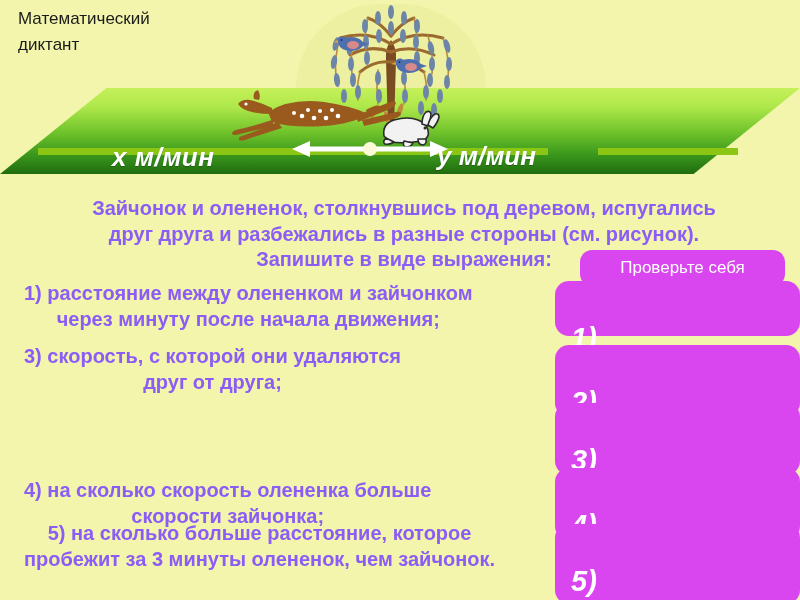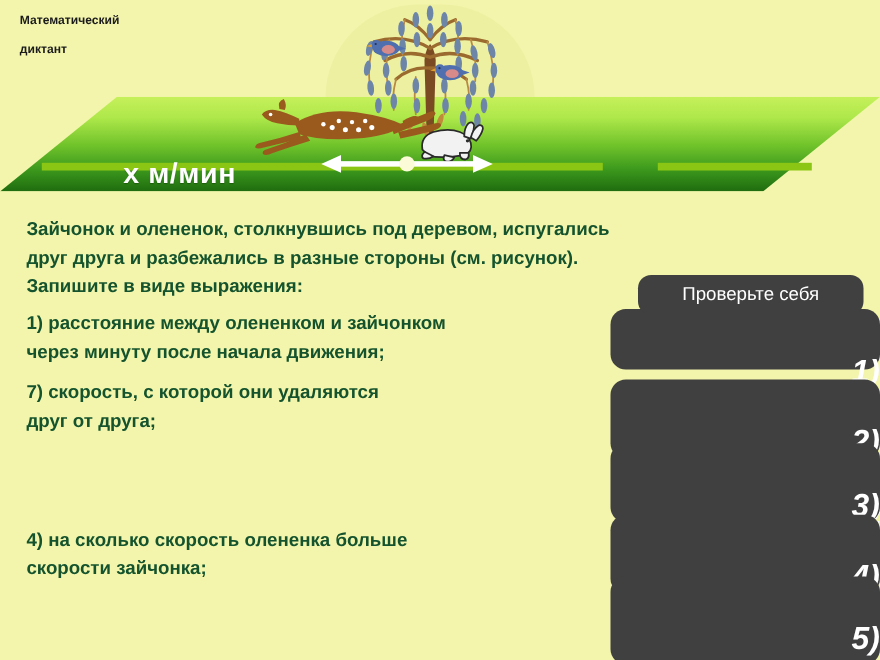--- a/index.html
+++ b/index.html
@@ -22,24 +22,24 @@
     background: #f2f5ab;
     overflow: hidden;
   }
 
   
   .slide-title {
     position: absolute;
     left: 18px;
     top: 6px;
     width: 260px;
-    font-size: 11px;
+    font-size: 17px;
     line-height: 26px;
     color: #1b1b1b;
-    font-weight: 700;
+    font-weight: 400;
     white-space: pre-line;
   }
 
   
   .scene {
     position: absolute;
     left: 0;
     top: 0;
     width: 800px;
     height: 200px;
@@ -109,20 +109,21 @@
   }
 
   
   .speed-x {
     position: absolute;
     left: 112px;
     top: 142px;
     color: #ffffff;
     font-size: 26px;
     font-weight: bold;
+    font-style: italic;
     letter-spacing: .5px;
     text-shadow: 0 1px 1px rgba(0,0,0,.25);
   }
   .speed-y {
     position: absolute;
     left: 437px;
     top: 140px;
     color: #ffffff;
     font-size: 26px;
     font-weight: bold;
@@ -131,47 +132,47 @@
     line-height: 33px;
     text-shadow: 0 1px 1px rgba(0,0,0,.25);
   }
 
   
   .body-text {
     position: absolute;
     left: 24px;
     top: 196px;
     width: 760px;
-    color: #14532d;
+    color: #8b5cf6;
     font-weight: bold;
-    font-size: 17px;
+    font-size: 20px;
     line-height: 25.5px;
+    text-align: center;
   }
   .intro {
     white-space: pre-line;
     margin: 0 0 8px 0;
   }
   .task {
     white-space: pre-line;
     margin: 0;
   }
   .task.t1 { position: absolute; left: 0;  top: 85px;  }
   .task.t2 { position: absolute; left: 0;  top: 148px; }
   .task.t3 { position: absolute; left: 0;  top: 208px; }
   .task.t4 { position: absolute; left: 0;  top: 262px; margin-top: 20px; }
   .task.t5 { position: absolute; left: 0;  top: 325px; }
 
   
   .panel {
     position: absolute;
-    background: #404040;
+    background: #d946ef;
     border-radius: 14px;
     color: #ffffff;
     box-sizing: border-box;
-    text-align: right;
   }
   .panel-header {
     left: 580px;
     top: 250px;
     width: 205px;
     height: 36px;
     border-radius: 12px;
     display: flex;
     align-items: center;
     justify-content: center;
@@ -377,33 +378,37 @@
 
     <svg class="arrow-svg" width="156" height="22" viewBox="0 0 156 22">
       <rect x="14" y="8.5" width="128" height="5" fill="#ffffff"></rect>
       <path d="M0 11 L18 3 L18 19 Z" fill="#ffffff"></path>
       <path d="M156 11 L138 3 L138 19 Z" fill="#ffffff"></path>
       <circle cx="78" cy="11" r="7" fill="#fbfbd8"></circle>
     </svg>
 
     <div class="speed-x">x м/мин</div>
 
+    <div class="speed-y">y
+м/мин</div>
   </div>
 
   <div class="body-text">
     <p class="intro">Зайчонок и олененок, столкнувшись под деревом, испугались
 друг друга и разбежались в разные стороны (см. рисунок).
 Запишите в виде выражения:</p>
 
     <p class="task t1">1) расстояние между олененком и зайчонком
 через минуту после начала движения;</p>
-    <p class="task t2">7) скорость, с которой они удаляются
+    <p class="task t2">3) скорость, с которой они удаляются
 друг от друга;</p>
     <p class="task t4">4) на сколько скорость олененка больше
 скорости зайчонка;</p>
+    <p class="task t5">5) на сколько больше расстояние, которое
+пробежит за 3 минуты олененок, чем зайчонок.</p>
   </div>
 
   <div class="panel panel-header">Проверьте себя</div>
 
   <div class="panel ans ans-1">
     <span>1)</span>
     <span>&nbsp;&nbsp;</span>
     <span>x + y</span>
     <span>&nbsp;</span>
     <span class="unit">(м);</span>

